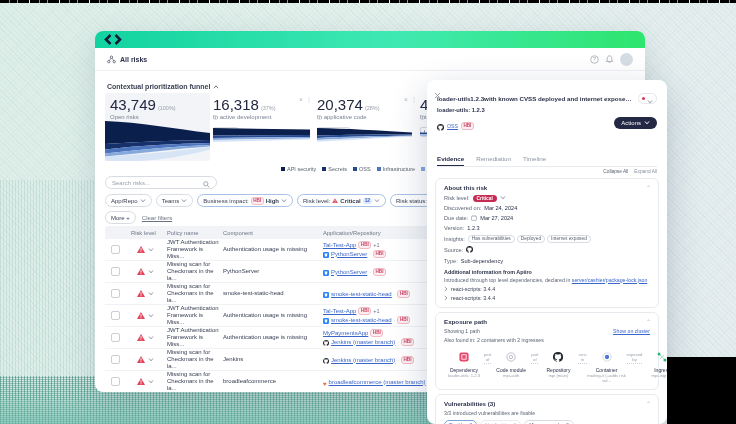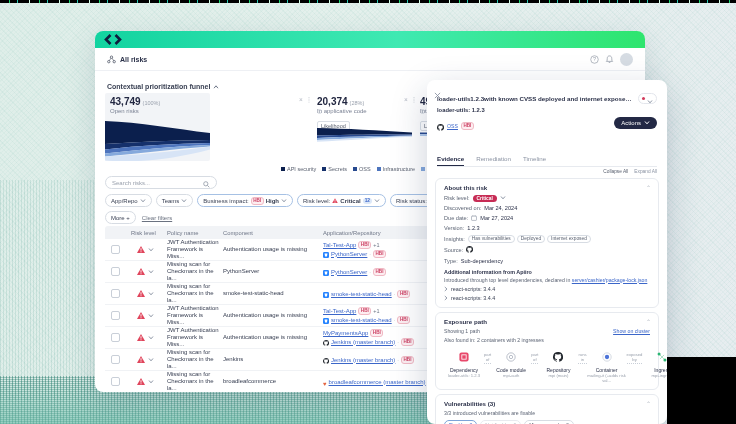--- a/index.html
+++ b/index.html
@@ -26,21 +26,21 @@
        display:flex;align-items:center;padding-left:9px;}
   .toolbar{height:22px;display:flex;align-items:center;gap:4px;padding:0 12px;border-bottom:1px solid #eef0f4;}
   .tb-label{font-size:7px;font-weight:bold;color:#2b3149;}
   .tb-right{margin-left:auto;display:flex;align-items:center;gap:6px;}
   .avatar{width:13px;height:13px;border-radius:50%;background:#d6dce3;}
   .sec-title{position:absolute;left:12px;top:52px;font-size:7px;font-weight:bold;color:#3a4154;
        display:flex;gap:3px;align-items:center;}
   .fzone{position:absolute;left:0;top:62px;width:550px;height:68px;}
   .fs{position:absolute;top:0;}
   .fs .vrow{display:flex;align-items:baseline;}
-  .fs .val{font-size:10px;font-weight:bold;color:#222741;}
+  .fs .val{font-size:15px;font-weight:normal;color:#222741;}
   .fs .pct{font-size:5.5px;color:#9aa1ad;margin-left:2px;}
   .fs .lbl{font-size:6px;color:#7b8294;margin-top:1px;display:flex;align-items:center;gap:2px;}
   .fchip{display:inline-block;margin-top:2px;border:1px solid #d9dee5;border-radius:2px;padding:1px 3px;
        font-size:5.5px;color:#5a6170;background:#fff;}
   .fs0{left:10px;width:105px;height:68px;background:#f2f4f7;border-radius:2px;padding:3px 0 0 5px;box-sizing:border-box;}
   .fs1{left:118px;width:97px;padding-top:3px;}
   .fs2{left:222px;width:95px;padding-top:3px;}
   .fs3{left:325px;width:120px;padding-top:3px;}
   .fs svg{position:absolute;left:0;}
   .fsep{position:absolute;top:4px;display:flex;gap:3px;color:#b0b6c0;font-size:6.5px;line-height:6px;}
@@ -165,20 +165,36 @@
           <span>Open risks</span>
         </div>
         <svg style="bottom:0" width="105" height="42" viewBox="0 0 105 42">
           <path d="M0 2 C35 3 70 10 105 14 L105 21 C70 21.5 35 22.5 0 25 Z" fill="#0b1f4d"></path>
           <path d="M0 25 C35 22.5 70 21.5 105 21 L105 24 C70 24.5 35 26.5 0 30.5 Z" fill="#15306b"></path>
           <path d="M0 30.5 C35 26.5 70 24.5 105 24 L105 26 C70 27 35 30.5 0 34.5 Z" fill="#4d74bd"></path>
           <path d="M0 34.5 C35 30.5 70 27 105 26 L105 27.5 C70 29.5 35 34.5 0 37.5 Z" fill="#85a9dc"></path>
           <path d="M0 37.5 C30 36 65 33 105 27.5 L105 30.5 C65 41 30 44 0 41.5 Z" fill="#d7e4f6"></path>
         </svg>
       </div>
+      <div class="fs fs1"><div class="vrow">
+          <span class="val">16,318</span>
+          <span class="pct">(37%)</span>
+        </div><div class="lbl">
+          <span>In active development</span>
+          <svg width="5" height="5" viewBox="0 0 8 8">
+            <circle cx="4" cy="4" r="3.3" fill="none" stroke="#b6bcc6" stroke-width="0.8"></circle>
+            <rect x="3.6" y="3.3" width="0.9" height="2.3" fill="#b6bcc6"></rect>
+            <circle cx="4" cy="2.2" r="0.6" fill="#b6bcc6"></circle>
+          </svg>
+        </div><span class="fchip">Impact</span><svg style="top:35px" width="97" height="15" viewBox="0 0 97 15">
+          <path d="M0 0 L97 1.5 L97 7 L0 7.5 Z" fill="#0b1f4d"></path>
+          <path d="M0 7.5 L97 7 L97 9 L0 10 Z" fill="#27498f"></path>
+          <path d="M0 10 L97 9 L97 10.5 L0 12 Z" fill="#85a9dc"></path>
+          <path d="M0 12 L97 10.5 L97 11.5 L0 14 Z" fill="#d7e4f6"></path>
+        </svg></div>
       <div class="fs fs2"><div class="vrow">
           <span class="val">20,374</span>
           <span class="pct">(28%)</span>
         </div><div class="lbl">
           <span>In applicative code</span>
           <svg width="5" height="5" viewBox="0 0 8 8">
             <circle cx="4" cy="4" r="3.3" fill="none" stroke="#b6bcc6" stroke-width="0.8"></circle>
             <rect x="3.6" y="3.3" width="0.9" height="2.3" fill="#b6bcc6"></rect>
             <circle cx="4" cy="2.2" r="0.6" fill="#b6bcc6"></circle>
           </svg>

